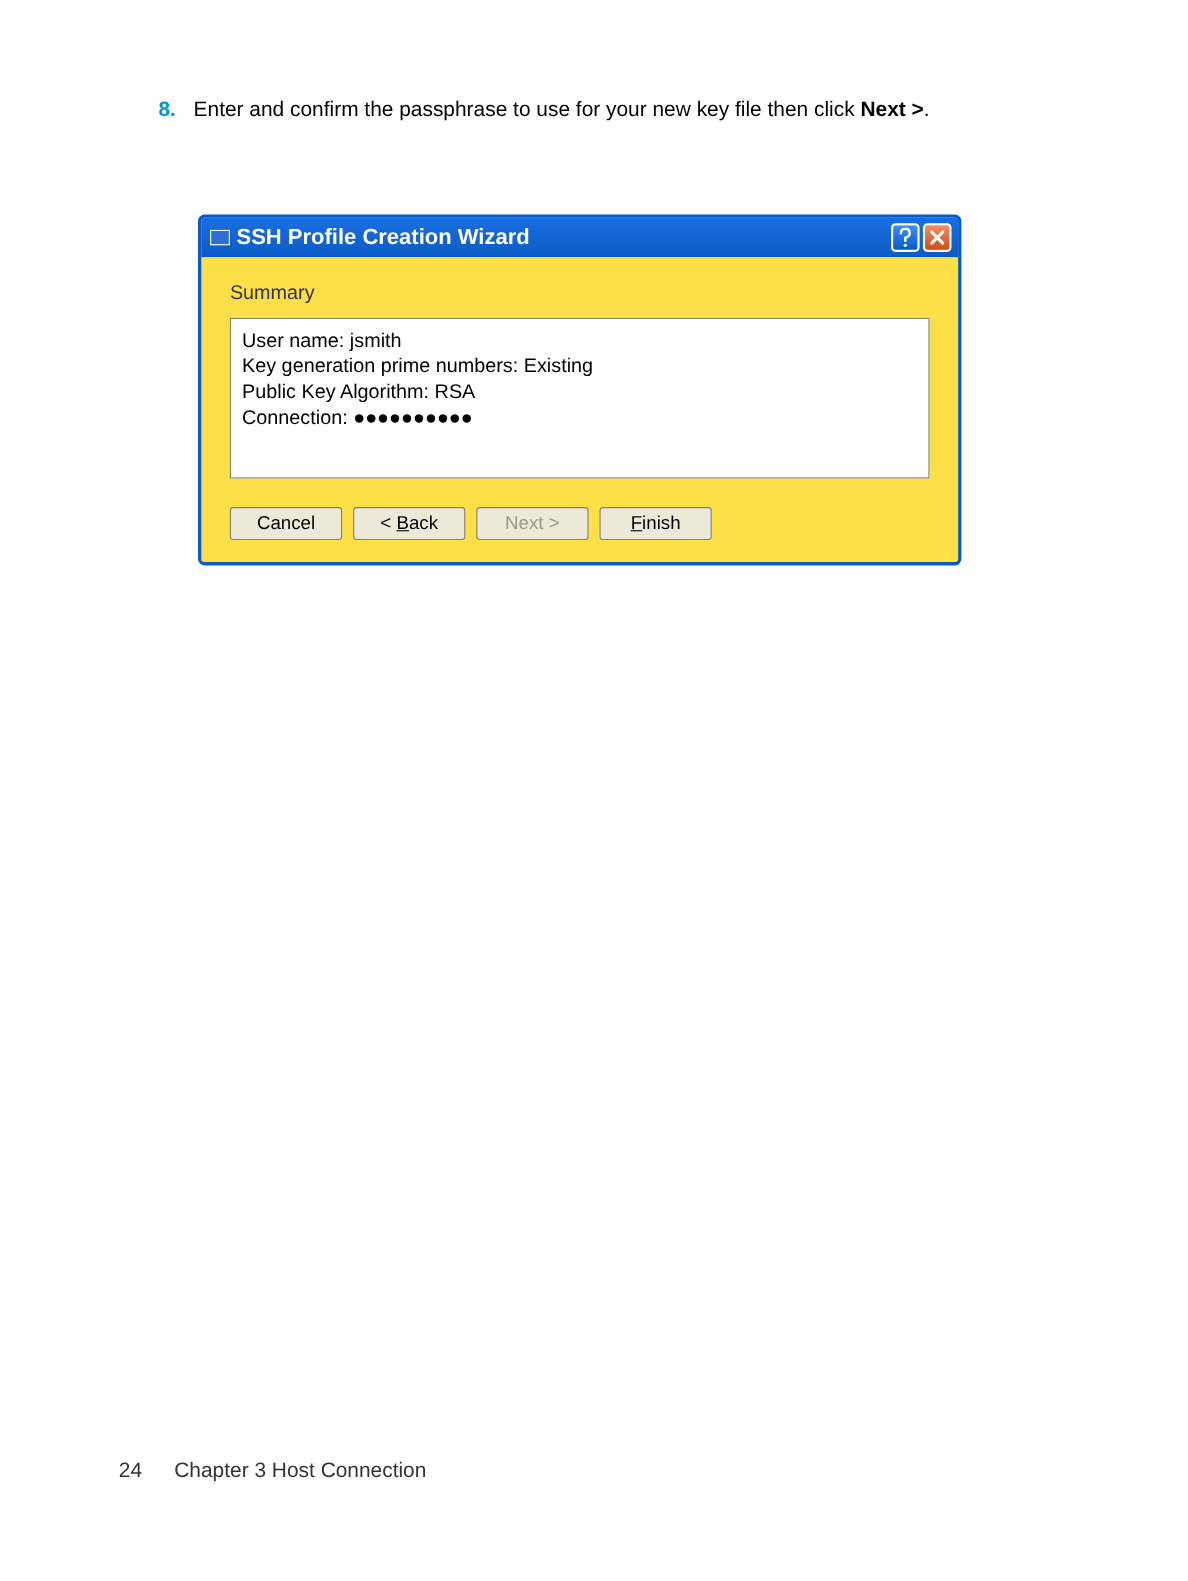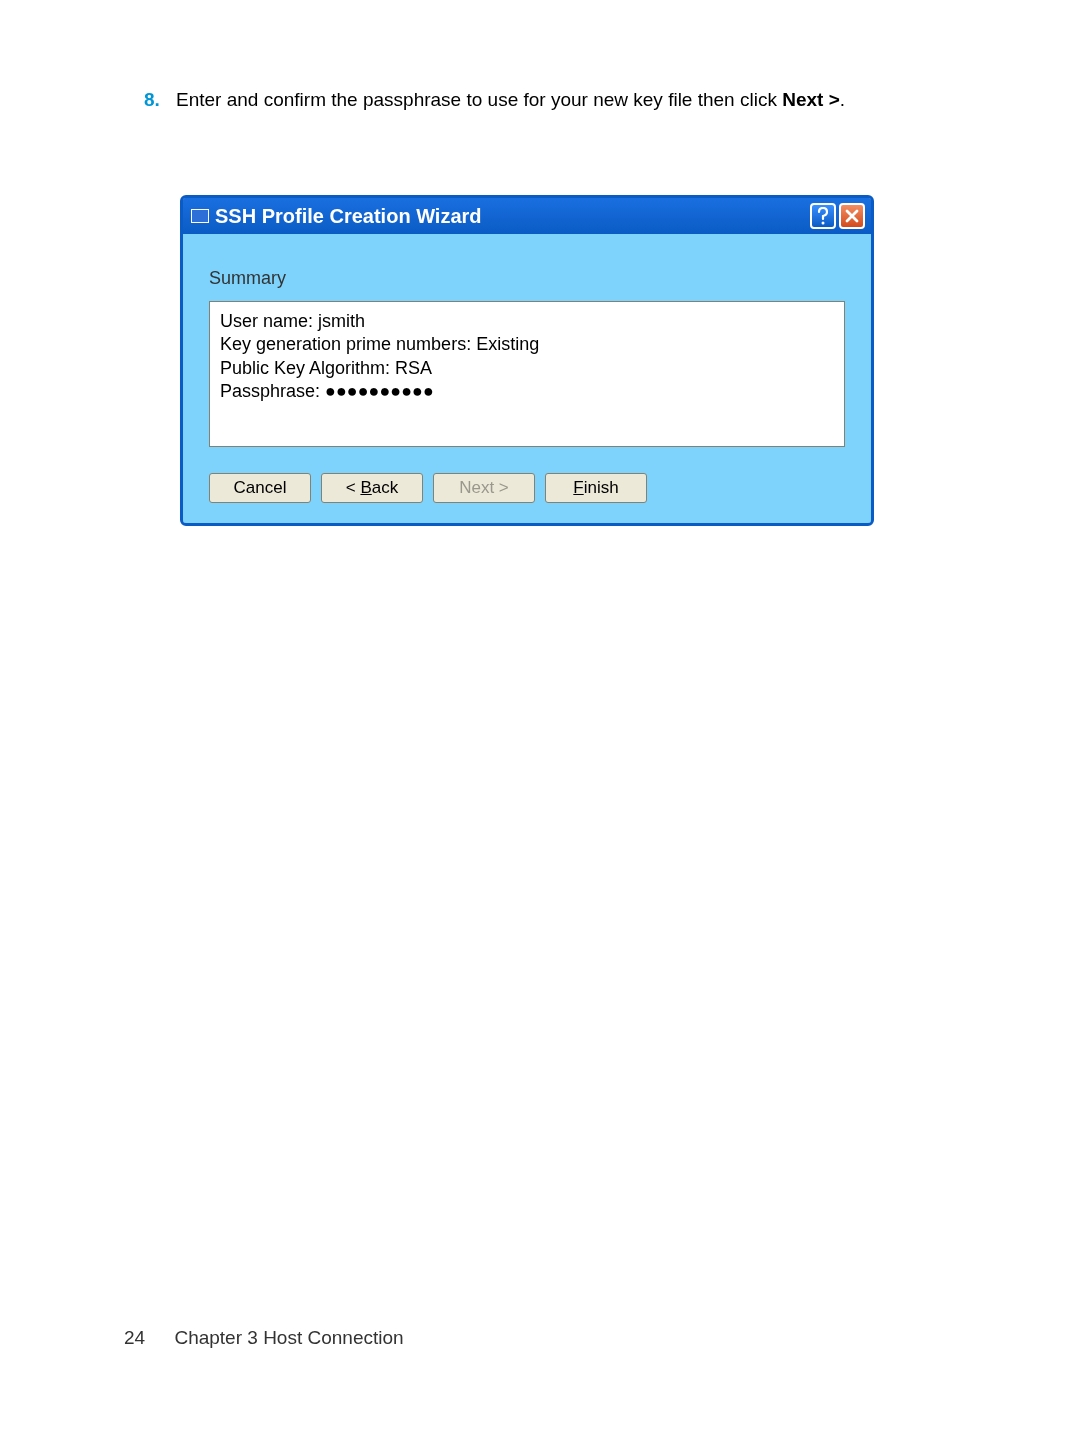--- a/index.html
+++ b/index.html
@@ -88,22 +88,22 @@
     font-size: 20px;
     color: #fff;
     box-sizing: border-box;
   }
   .titlebar .help-btn { background: linear-gradient(to bottom, #3a8fff, #0a5bc4); }
   .titlebar .close-btn { background: linear-gradient(to bottom, #f28f63, #d24a1c); }
   .close-btn svg { width: 16px; height: 16px; }
   .help-btn svg { width: 14px; height: 18px; }
 
   .wizard-body {
-    background: #7dd3fc;
-    padding: 34px 26px 20px 26px;
+    background: #fde047;
+    padding: 22px 26px 20px 26px;
   }
 
   .section-label {
     font-size: 18px;
     color: #333;
     margin-bottom: 12px;
   }
 
   .summary-box {
     background: #ffffff;
@@ -138,21 +138,21 @@
   .wiz-btn u { text-decoration: underline; }
 
   
   .footer {
     position: absolute;
     left: 108px;
     bottom: 88px;
     font-size: 19px;
     color: #333;
   }
-  .footer .page-num { margin-right: 24px; margin-left: 16px; }
+  .footer .page-num { margin-right: 24px; }
 </style>
 </head>
 <body>
 
 <div class="instruction-line">
   <span class="step-number">8.</span>
   <span class="step-text">
     <span>Enter and confirm the passphrase to use for your new key file then click </span><strong>Next &gt;</strong><span>.</span>
   </span>
 </div>
@@ -175,21 +175,21 @@
     </span>
   </div>
 
   <div class="wizard-body">
     <div class="section-label">Summary</div>
 
     <div class="summary-box">
       <div class="line">User name: jsmith</div>
       <div class="line">Key generation prime numbers: Existing</div>
       <div class="line">Public Key Algorithm: RSA</div>
-      <div class="line">Passphrase: ●●●●●●●●●●</div>
+      <div class="line">Connection: ●●●●●●●●●●</div>
     </div>
 
     <div class="button-row">
       <button class="wiz-btn">Cancel</button>
       <button class="wiz-btn"><span>&lt; </span><u>B</u><span>ack</span></button>
       <button class="wiz-btn disabled">Next &gt;</button>
       <button class="wiz-btn"><u>F</u><span>inish</span></button>
     </div>
   </div>
 </div>

